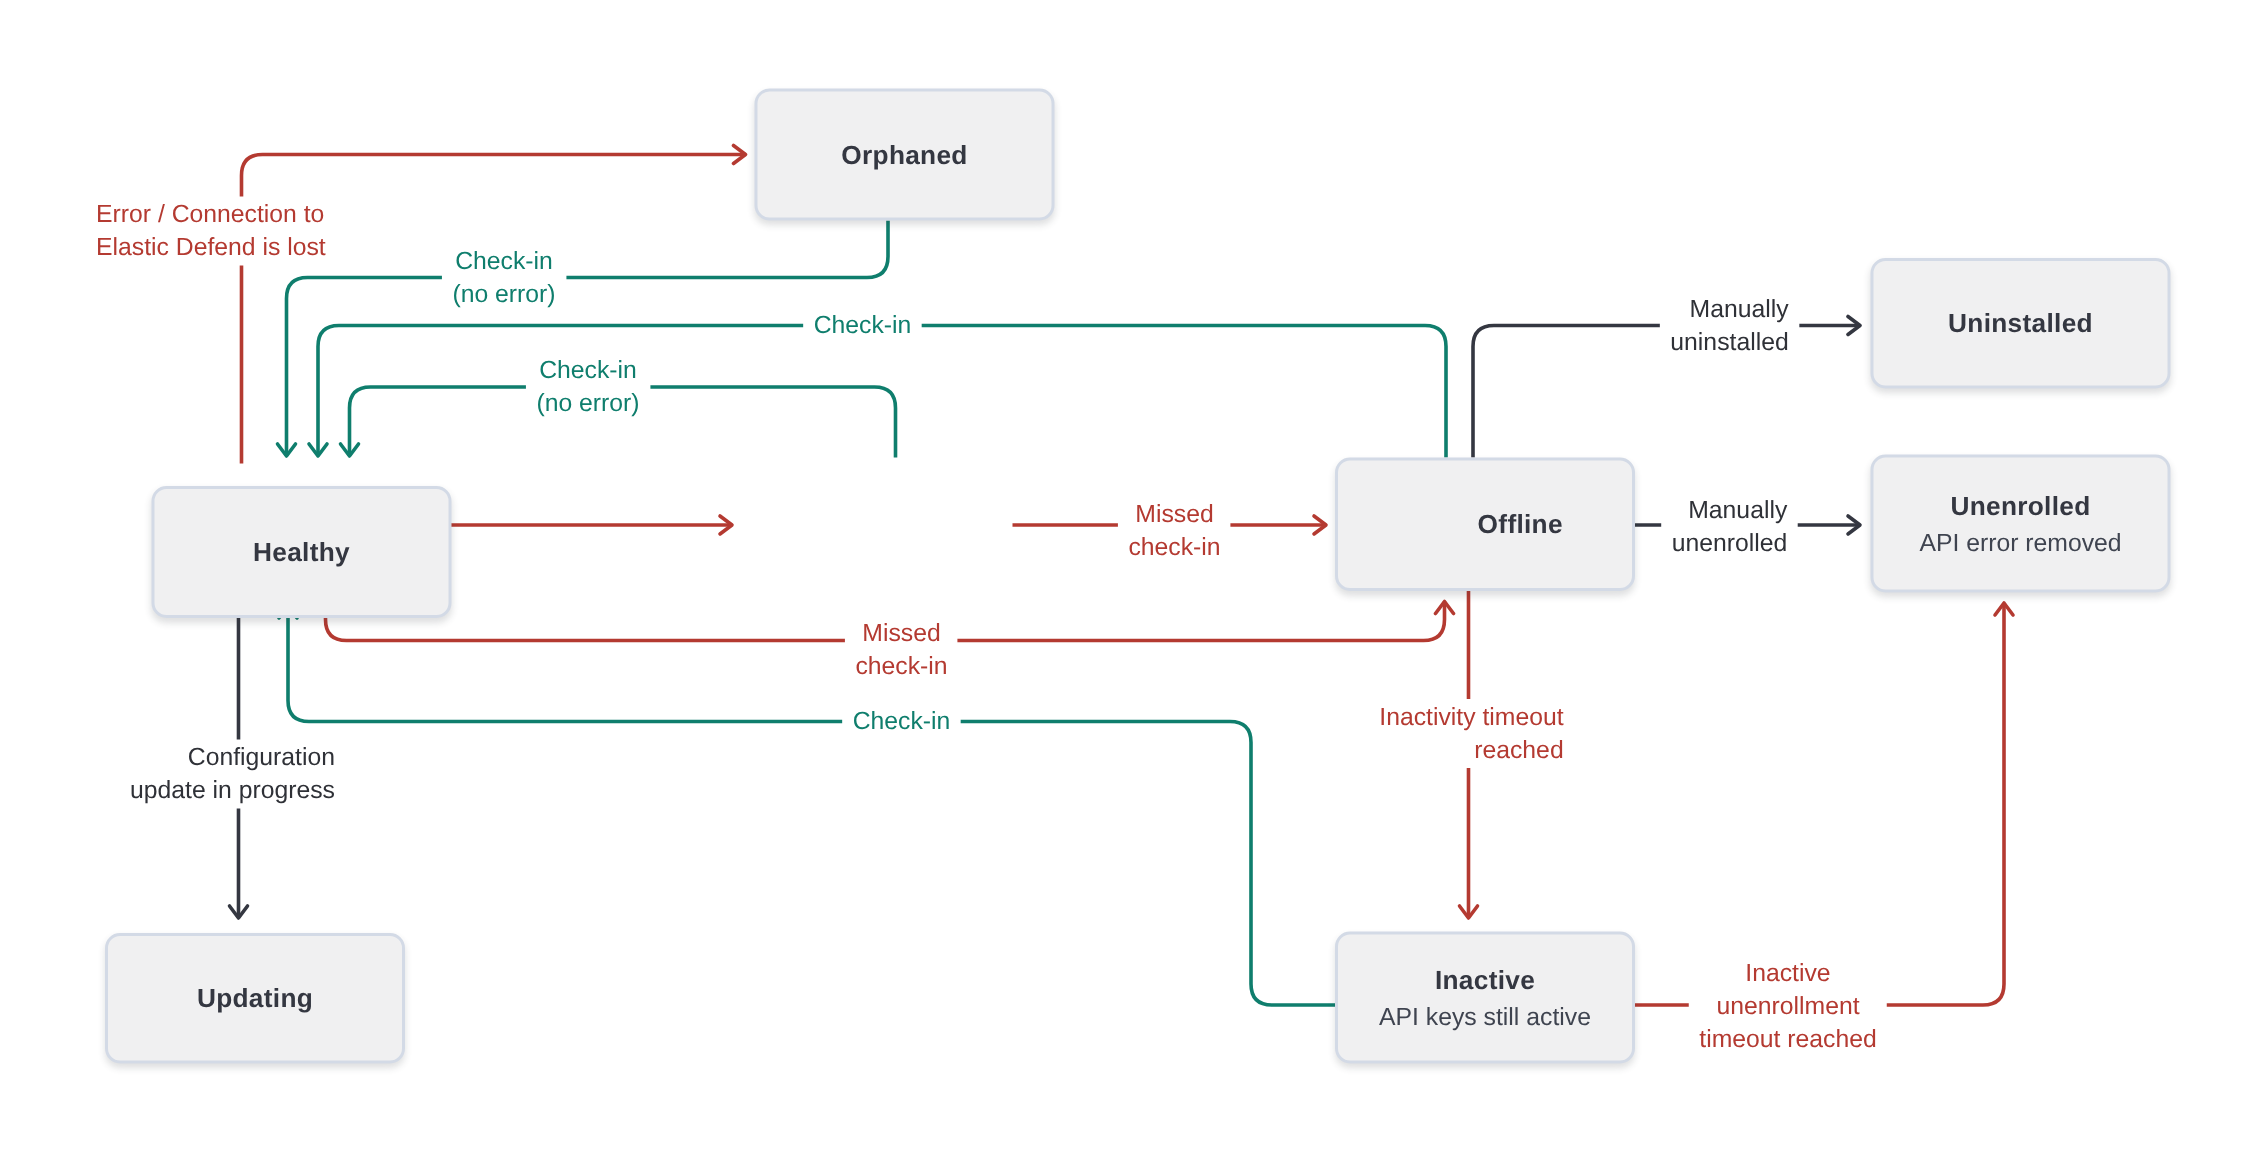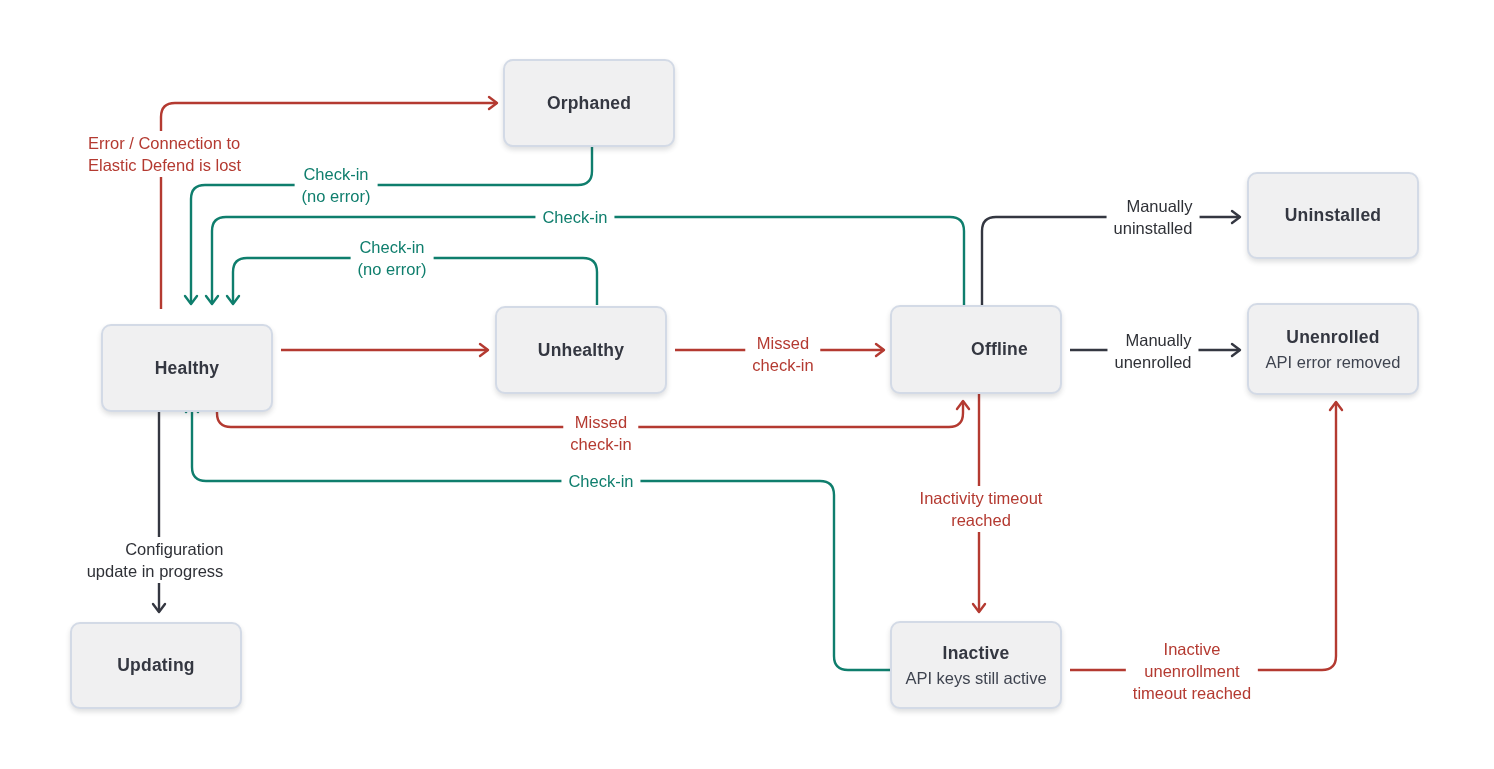--- a/index.html
+++ b/index.html
@@ -6,21 +6,21 @@
   #canvas{
     position:relative;
     width:1494px;height:769px;
     background:#ffffff;
     font-family:"Liberation Sans", sans-serif;
     overflow:hidden;
   }
   #edges{position:absolute;left:0;top:0;z-index:1;}
   .node{
     position:absolute;z-index:3;
-    width:172px;
+    width:200px;
     background:#f0f0f1;
     border:2px solid #d3dae6;
     border-radius:10px;
     box-shadow:0 3px 5px rgba(52,55,65,.16);
     display:flex;flex-direction:column;align-items:center;justify-content:center;
     gap:5px;
     box-sizing:border-box;
   }
   .node .nl{
     font-weight:bold;font-size:17.5px;color:#343741;letter-spacing:.2px;
@@ -35,21 +35,20 @@
     padding:1px 7px;
     text-align:center;
     font-size:16.5px;
     line-height:22px;
     white-space:pre-line;
   }
   .edge-label.left-anchor{
     transform:none;
     text-align:left;
     padding:1px 4px 1px 0;
-    margin-left:24px;
   }
   .c-red{color:#b43a31;}
   .c-teal{color:#0f7e6d;}
   .c-dark{color:#2f3137;text-align:right;}
 </style>
 </head>
 <body>
 
 <div id="canvas">
 
@@ -112,41 +111,38 @@
 uninstalled</div>
 
   <div class="edge-label c-dark" style="left:1153px;top:351px;">Manually
 unenrolled</div>
 
   <div class="edge-label c-red" style="left:601px;top:433px;">Missed
 check-in</div>
 
   <div class="edge-label c-teal" style="left:601px;top:481px;">Check-in</div>
 
-  <div class="edge-label c-dark" style="left:155px;top:516px;margin-top:44px;">Configuration
+  <div class="edge-label c-dark" style="left:155px;top:516px;">Configuration
 update in progress</div>
 
-  <div class="edge-label c-red" style="left:981px;top:509px;">Inactivity timeout
+  <div class="edge-label c-red" style="left:981px;top:489px;text-align:right;">Inactivity timeout
 reached</div>
 
   <div class="edge-label c-red" style="left:1192px;top:671px;">Inactive
 unenrollment
 timeout reached</div>
 
   <div class="node" style="left:503px;top:59px;height:88px;">
     <span class="nl">Orphaned</span>
   </div>
 
   <div class="node" style="left:101px;top:310px;height:88px;margin-top:14px;">
     <span class="nl">Healthy</span>
   </div>
 
-  <div class="node" style="left:495px;top:306px;height:88px;">
-    <span class="nl">Unhealthy</span>
-  </div>
 
   <div class="node" style="left:890px;top:305px;height:89px;padding-left:47px;">
     <span class="nl">Offline</span>
   </div>
 
   <div class="node" style="left:1247px;top:172px;height:87px;">
     <span class="nl">Uninstalled</span>
   </div>
 
   <div class="node" style="left:1247px;top:303px;height:92px;">

